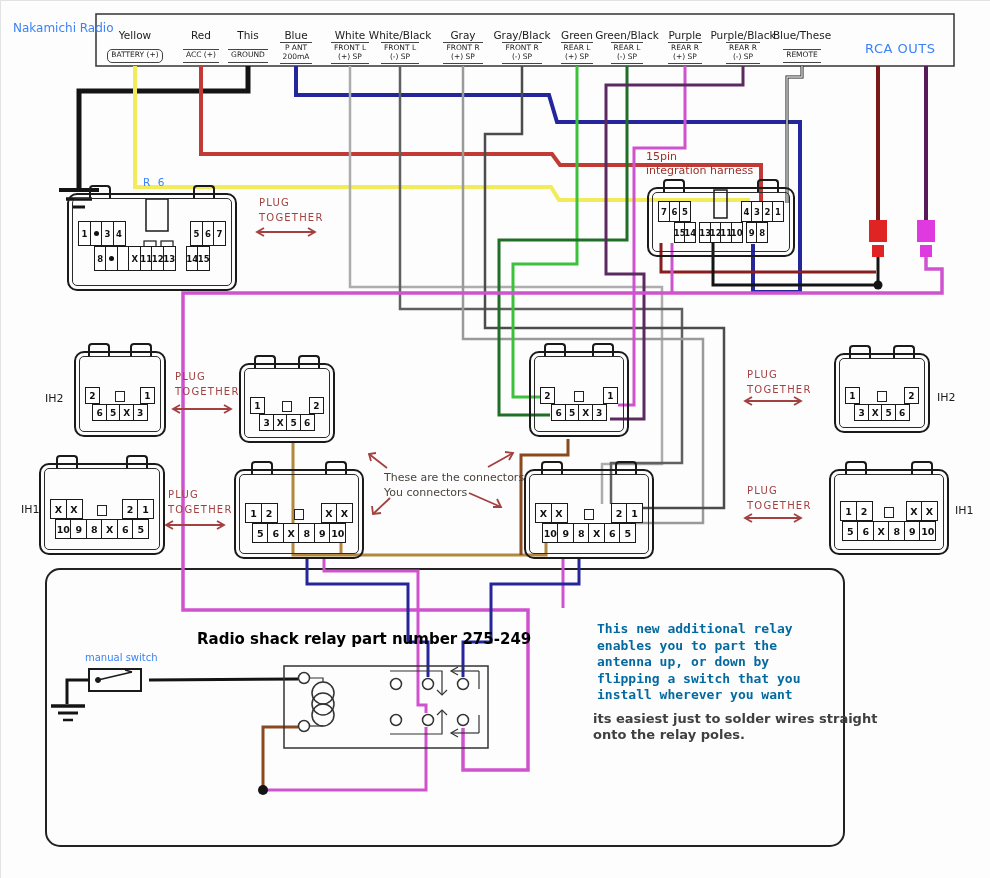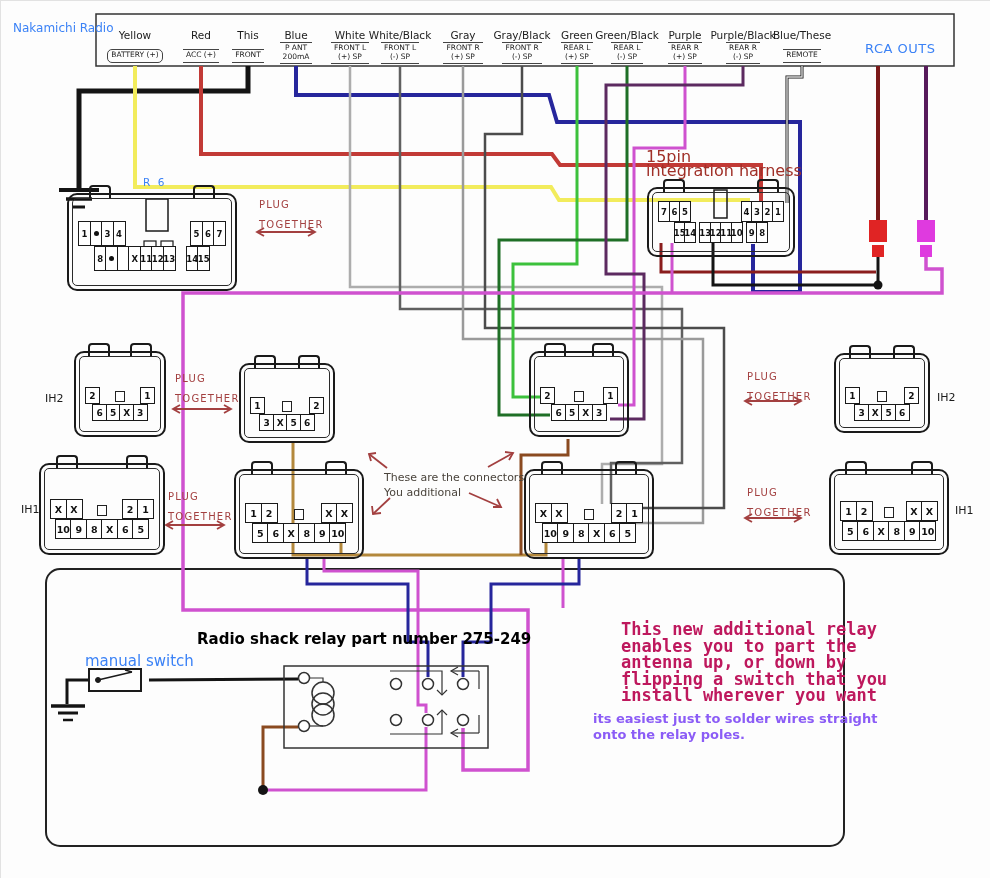--- a/index.html
+++ b/index.html
@@ -27,32 +27,32 @@
   .pin.gapw{border:none;background:transparent;flex:1;}
   .pin.dot::after{content:"";width:5px;height:5px;border-radius:50%;background:#111;}
   .r6 .pin{width:13px;height:25px;font-size:8.5px;}
   .p15 .pin{width:12px;height:21px;font-size:8.5px;}
   .p15 .pin.gap{width:6px;}
   .csmall .pin{width:15px;height:17px;font-size:9px;}
   .cbig .pin{width:17px;height:20px;font-size:9.5px;}
   .latchsq{position:absolute;left:50%;transform:translateX(-50%);width:8px;height:9px;border:1.5px solid #222;
            background:#fff;z-index:3;}
   .sidelbl{font-size:11px;color:#1c1c1c;}
-  .plug{position:absolute;width:72px;font-size:10px;line-height:20px;letter-spacing:1.2px;color:#a34040;z-index:3;}
+  .plug{position:absolute;width:72px;font-size:10px;line-height:15px;letter-spacing:1.2px;color:#a34040;z-index:3;}
   .r6lbl{font-size:10.5px;letter-spacing:2px;}
-  .h15lbl{position:absolute;left:645px;top:149px;font-size:16px;line-height:14px;color:#a03028;z-index:3;}
+  .h15lbl{position:absolute;left:645px;top:149px;font-size:11px;line-height:14px;color:#a03028;z-index:3;}
   .h15lbl span{display:block;}
   .cnote{position:absolute;left:383px;top:469px;font-size:11px;line-height:15px;color:#4a443c;z-index:3;}
   .cnote span{display:block;}
   .relaytitle{position:absolute;left:196px;top:629px;font-size:15px;font-weight:bold;color:#000;z-index:3;}
-  .mswitch{left:84px;top:651px;font-size:15px;}
-  .bignote{position:absolute;left:620px;top:620px;font-family:"DejaVu Sans Mono","Liberation Mono",monospace;
-           font-size:17px;font-weight:bold;line-height:16.5px;color:#be185d;z-index:3;}
+  .mswitch{left:84px;top:651px;font-size:10px;}
+  .bignote{position:absolute;left:596px;top:620px;font-family:"DejaVu Sans Mono","Liberation Mono",monospace;
+           font-size:13px;font-weight:bold;line-height:16.5px;color:#0369a1;z-index:3;}
   .bignote span{display:block;}
-  .rednote{position:absolute;left:592px;top:710px;font-size:13px;font-weight:bold;line-height:16px;color:#8b5cf6;z-index:3;}
+  .rednote{position:absolute;left:592px;top:710px;font-size:13px;font-weight:bold;line-height:16px;color:#404040;z-index:3;}
   .rednote span{display:block;}
 </style>
 </head>
 <body>
 
 <div class="stage">
 
 <svg width="990" height="878" viewBox="0 0 990 878">
 
   <rect x="95" y="13" width="858" height="52" fill="none" stroke="#333" stroke-width="1.5"></rect>
@@ -205,21 +205,21 @@
 <div class="wlabel" style="left:134px">
   <span class="wname">Yellow</span>
   <span class="func boxed"><i>BATTERY (+)</i></span>
 </div>
 <div class="wlabel" style="left:200px">
   <span class="wname">Red</span>
   <span class="func"><i>ACC (+)</i></span>
 </div>
 <div class="wlabel" style="left:247px">
   <span class="wname">This</span>
-  <span class="func"><i>FRONT</i></span>
+  <span class="func"><i>GROUND</i></span>
 </div>
 <div class="wlabel" style="left:295px">
   <span class="wname">Blue</span>
   <span class="func"><i>P ANT</i><i>200mA</i></span>
 </div>
 <div class="wlabel" style="left:349px">
   <span class="wname">White</span>
   <span class="func"><i>FRONT L</i><i>(+) SP</i></span>
 </div>
 <div class="wlabel" style="left:399px">
@@ -484,21 +484,21 @@
           <span class="pin">8</span>
           <span class="pin">9</span>
           <span class="pin">10</span>
         </div>
   </div>
 </div>
 <div class="lbl sidelbl" style="left:954px;top:503px">IH1</div>
 
 <div class="cnote">
   <span>These are the connectors</span>
-  <span>You additional</span>
+  <span>You connectors</span>
 </div>
 <div class="relaytitle">Radio shack relay part number 275-249</div>
 <div class="lbl mswitch">manual switch</div>
 <div class="bignote">
   <span>This new additional relay</span>
   <span>enables you to part the</span>
   <span>antenna up, or down by</span>
   <span>flipping a switch that you</span>
   <span>install wherever you want</span>
 </div>

